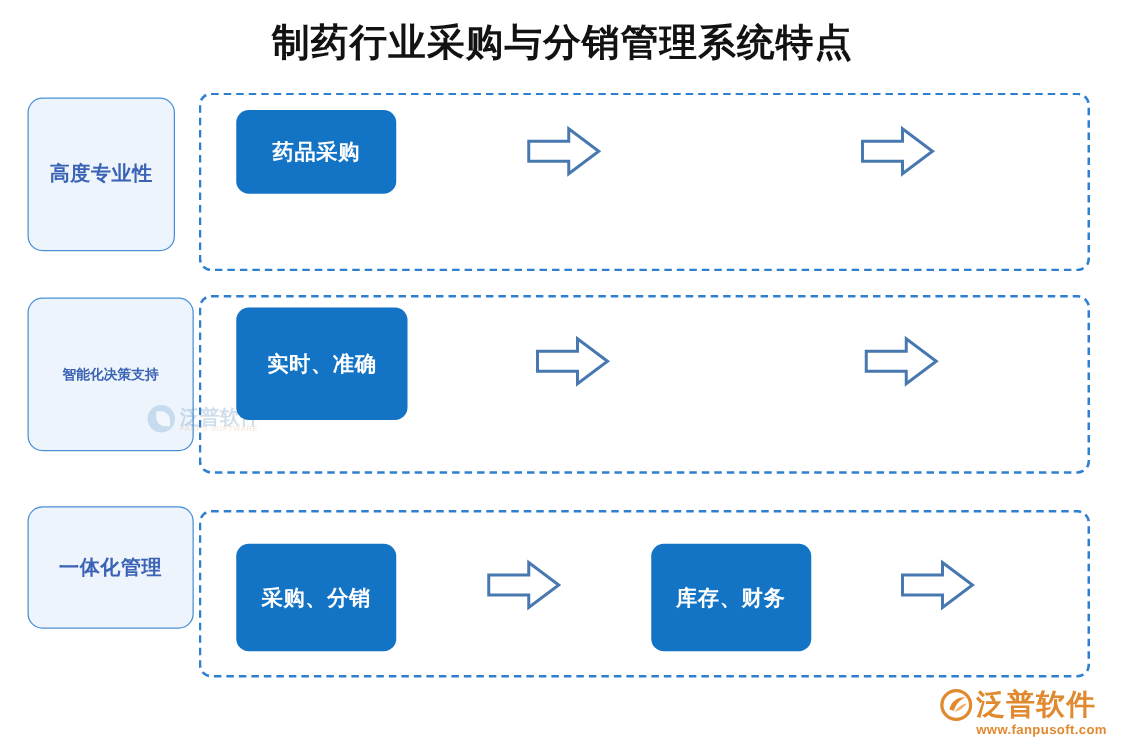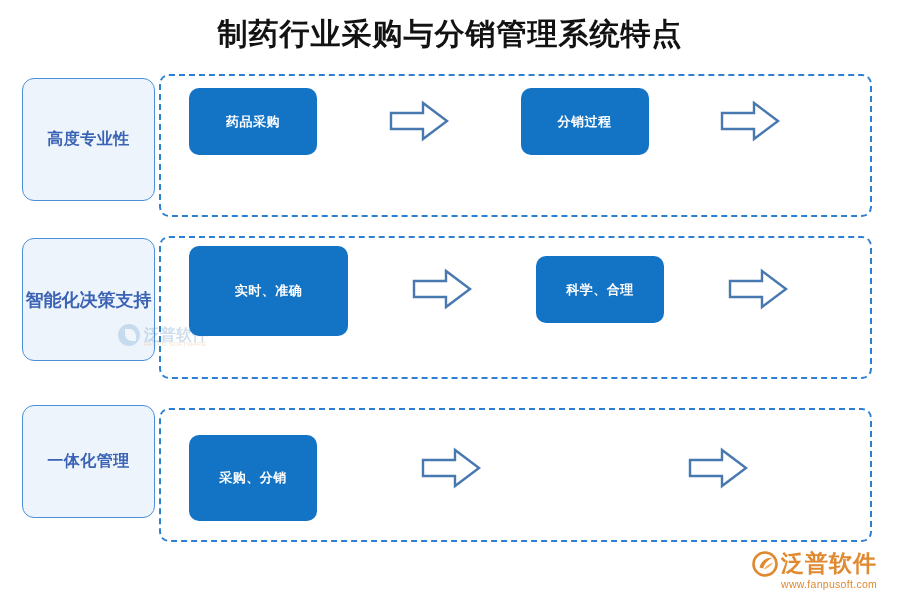--- a/index.html
+++ b/index.html
@@ -55,24 +55,24 @@
     border-radius: 12px;
     display: flex;
     align-items: center;
     justify-content: center;
     color: #3a62b5;
     font-size: 16px;
     font-weight: bold;
     font-family: "Liberation Serif", "DejaVu Serif", serif;
     letter-spacing: 0.5px;
   }
-  .row-1 .cat-box { top: 4px;  width: 133px; height: 123px; }
+  .row-1 .cat-box { top: 4px;  width: 118px; height: 123px; }
   .row-2 .cat-box { top: 2px;  width: 133px; height: 123px; }
-  .row-3 .cat-box { top: 1px;  width: 133px; height: 113px; font-family: Liberation Mono, monospace; }
-  .row-2 .cat-box .cat-label { font-size: 18px; letter-spacing: 0; }
+  .row-3 .cat-box { top: 1px;  width: 133px; height: 98px; font-family: Liberation Mono, monospace; }
+  .row-2 .cat-box .cat-label { font-size: 11px; letter-spacing: 0; }
 
   
   .flow-box {
     position: absolute;
     left: 159px;
     right: 28px;
     box-sizing: border-box;
     border: 2px dashed #2f7fd0;
     border-radius: 10px;
   }
@@ -90,37 +90,37 @@
   .row-1 .flow-inner { align-items: flex-start; padding-top: 12px; }
   .row-2 .flow-inner { align-items: flex-start; padding-top: 18px; }
   .row-3 .flow-inner { align-items: flex-start; padding-top: 25px; }
 
   
   .step {
     box-sizing: border-box;
     background: #1373c4;
     border-radius: 10px;
     color: #ffffff;
-    font-size: 13px;
+    font-size: 17px;
     font-weight: bold;
     display: flex;
     align-items: center;
     justify-content: center;
     text-align: center;
     letter-spacing: 0.5px;
     font-family: "Liberation Serif", "DejaVu Serif", serif;
     flex: 0 0 auto;
     position: relative;
     z-index: 3;
   }
   .row-1 .step { width: 128px; height: 67px; }
   .row-2 .step { width: 128px; height: 67px; }
   .row-3 .step { width: 128px; height: 86px; }
   
-  .row-2 .step.step-big { width: 159px; height: 90px; margin-top: -10px; }
+  .row-2 .step.step-big { width: 137px; height: 90px; margin-top: -10px; }
 
   
   .arrow {
     flex: 0 0 auto;
     width: 62px;
     height: 46px;
     position: relative;
     z-index: 2;
   }
   .row-1 .arrow { margin-top: 10px; }
@@ -204,21 +204,21 @@
     font-weight: bold;
     color: #e0892f;
     line-height: 26px;
     letter-spacing: 1px;
     font-family: "Liberation Serif", "DejaVu Serif", serif;
   }
   .logo-url {
     margin-top: 1px;
     margin-left: 29px;
     font-size: 10.5px;
-    font-weight: normal;
+    font-weight: bold;
     color: #e0892f;
     letter-spacing: 0.3px;
     font-family: "Liberation Sans", sans-serif;
   }
 </style>
 </head>
 <body>
 
 <div id="canvas">
 
@@ -234,23 +234,20 @@
         <div class="step">
           <span>药品采购</span>
         </div>
         <div class="spacer-a"></div>
         <div class="arrow">
           <svg viewBox="0 0 62 46" xmlns="http://www.w3.org/2000/svg">
             <path d="M3 15 L35 15 L35 5 L59 23 L35 41 L35 31 L3 31 Z" fill="#ffffff" stroke="#4878b0" stroke-width="2.4" stroke-linejoin="miter"></path>
           </svg>
         </div>
         <div class="spacer-a"></div>
-        <div class="step">
-          <span>分销过程</span>
-        </div>
         <div class="spacer-b"></div>
         <div class="arrow">
           <svg viewBox="0 0 62 46" xmlns="http://www.w3.org/2000/svg">
             <path d="M3 15 L35 15 L35 5 L59 23 L35 41 L35 31 L3 31 Z" fill="#ffffff" stroke="#4878b0" stroke-width="2.4" stroke-linejoin="miter"></path>
           </svg>
         </div>
         <div class="spacer-b"></div>
       </div>
     </div>
   </div>
@@ -265,23 +262,20 @@
         <div class="step step-big">
           <span>实时、准确</span>
         </div>
         <div class="spacer-a"></div>
         <div class="arrow">
           <svg viewBox="0 0 62 46" xmlns="http://www.w3.org/2000/svg">
             <path d="M3 15 L35 15 L35 5 L59 23 L35 41 L35 31 L3 31 Z" fill="#ffffff" stroke="#4878b0" stroke-width="2.4" stroke-linejoin="miter"></path>
           </svg>
         </div>
         <div class="spacer-a"></div>
-        <div class="step">
-          <span>科学、合理</span>
-        </div>
         <div class="spacer-b"></div>
         <div class="arrow">
           <svg viewBox="0 0 62 46" xmlns="http://www.w3.org/2000/svg">
             <path d="M3 15 L35 15 L35 5 L59 23 L35 41 L35 31 L3 31 Z" fill="#ffffff" stroke="#4878b0" stroke-width="2.4" stroke-linejoin="miter"></path>
           </svg>
         </div>
         <div class="spacer-b"></div>
       </div>
     </div>
   </div>
@@ -296,20 +290,23 @@
         <div class="step">
           <span>采购、分销</span>
         </div>
         <div class="spacer-a"></div>
         <div class="arrow">
           <svg viewBox="0 0 62 46" xmlns="http://www.w3.org/2000/svg">
             <path d="M3 15 L35 15 L35 5 L59 23 L35 41 L35 31 L3 31 Z" fill="#ffffff" stroke="#4878b0" stroke-width="2.4" stroke-linejoin="miter"></path>
           </svg>
         </div>
         <div class="spacer-a"></div>
+        <div class="step">
+          <span>库存、财务</span>
+        </div>
         <div class="spacer-b"></div>
         <div class="arrow">
           <svg viewBox="0 0 62 46" xmlns="http://www.w3.org/2000/svg">
             <path d="M3 15 L35 15 L35 5 L59 23 L35 41 L35 31 L3 31 Z" fill="#ffffff" stroke="#4878b0" stroke-width="2.4" stroke-linejoin="miter"></path>
           </svg>
         </div>
         <div class="spacer-b"></div>
       </div>
     </div>
   </div>

